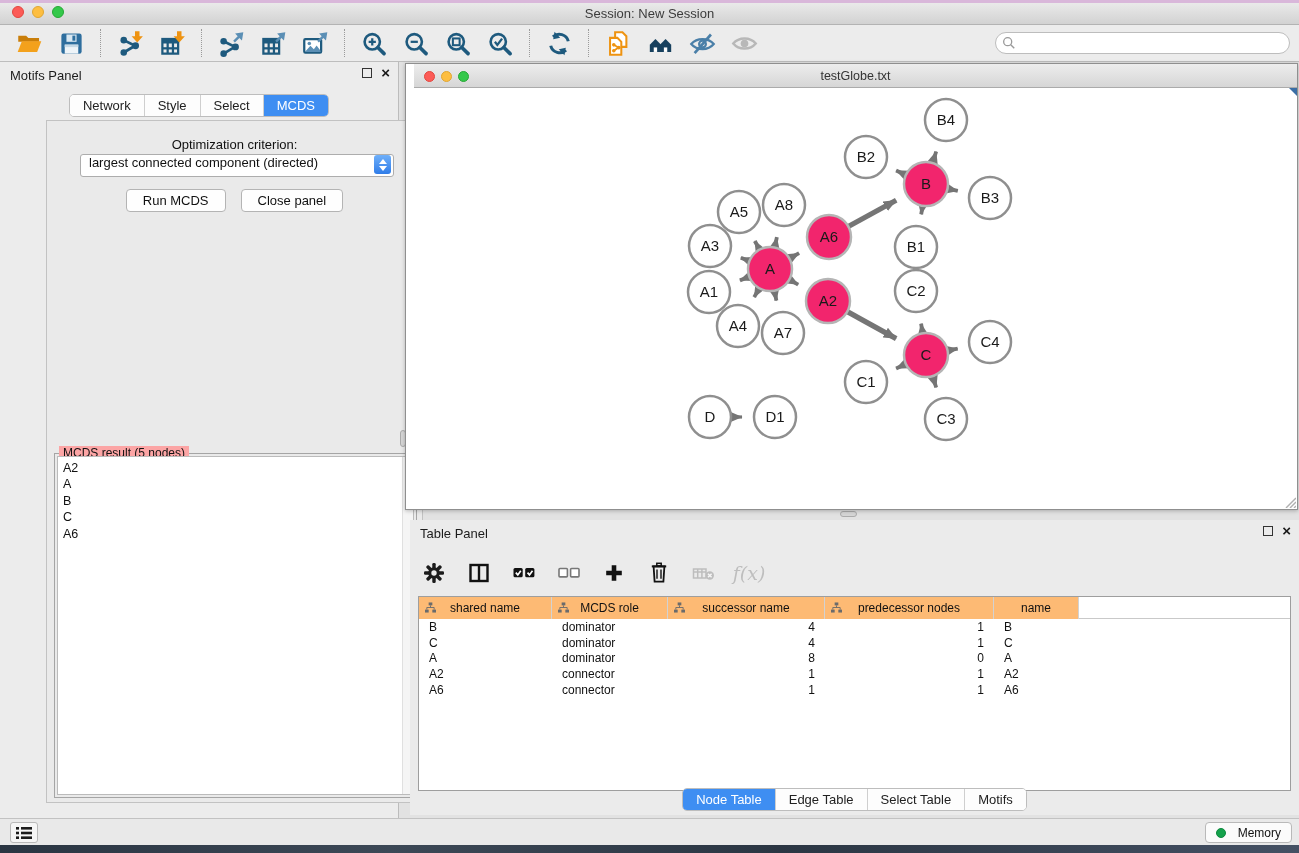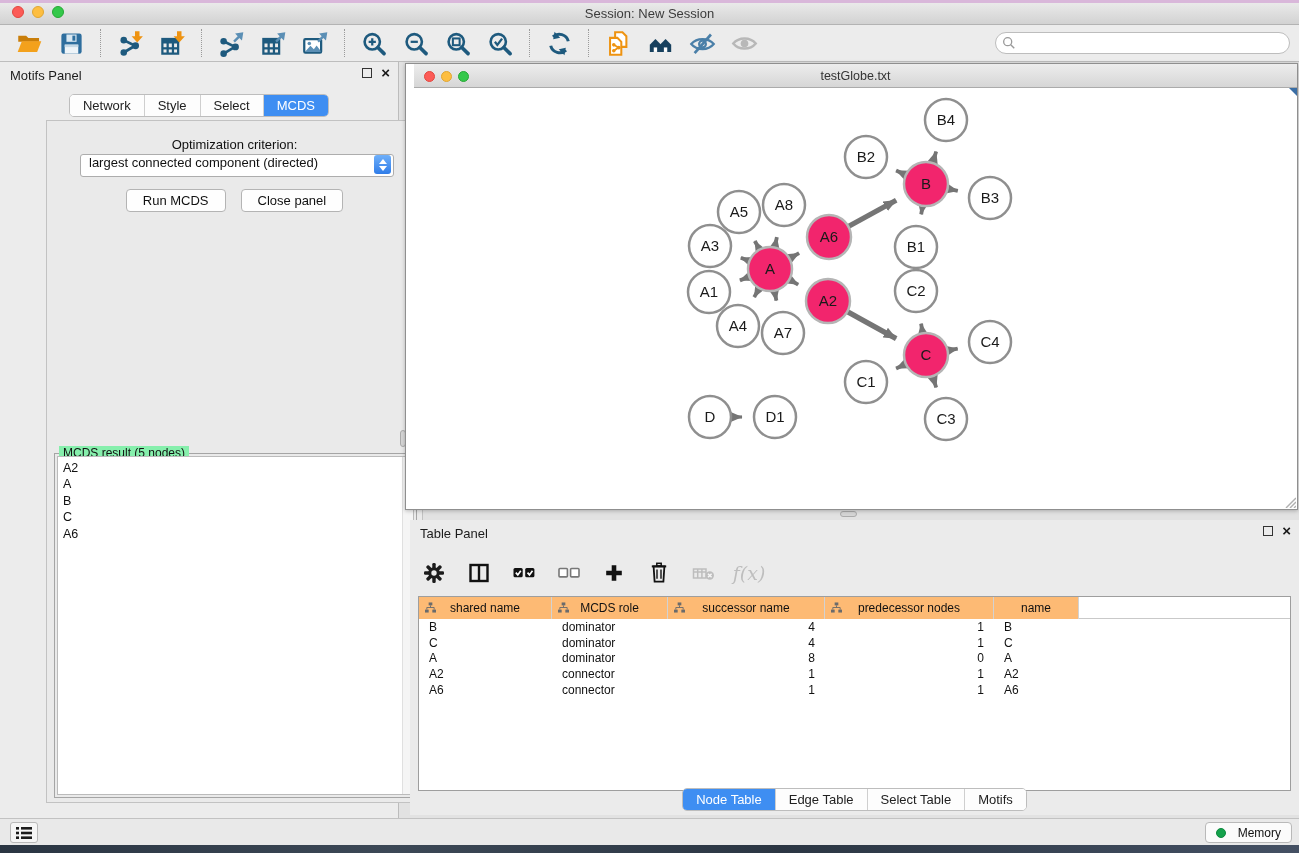--- a/index.html
+++ b/index.html
@@ -53,21 +53,21 @@
     border:1px solid #adadad; border-radius:3px; display:flex; align-items:flex-start; font-size:13px; color:#111; padding-left:8px; }
   #cp-select .spinner { margin-left:auto; margin-right:2px; width:17px; height:19px; border-radius:3px;
     background:linear-gradient(#6fb0fa,#2f7ce8); display:flex; flex-direction:column; align-items:center; justify-content:center; gap:2px; }
   .arr-up { width:0; height:0; border-left:4px solid transparent; border-right:4px solid transparent; border-bottom:5px solid #fff; }
   .arr-dn { width:0; height:0; border-left:4px solid transparent; border-right:4px solid transparent; border-top:5px solid #fff; }
   #cp-buttons { position:absolute; left:0; right:0; top:68px; display:flex; justify-content:center; gap:15px; }
   .btn { background:#fefefe; border:1px solid #b4b4b4; border-radius:4px; font-size:13px; color:#111;
     padding:3px 16px; cursor:default; }
   #result-fieldset { position:absolute; left:7px; top:332px; width:363px; height:345px;
     border:1px solid #a5a5a5; }
-  #result-legend { position:absolute; left:4px; top:-8px; background:#86efac; padding:0 4px; font-size:12px; color:#111; }
+  #result-legend { position:absolute; left:4px; top:-8px; background:#fca5a5; padding:0 4px; font-size:12px; color:#111; }
   #result-list { position:absolute; left:2px; top:2px; right:2px; bottom:2px; background:#fff;
     border:1px solid #bbb; font-size:12.5px; color:#111; padding:3px 0 0 5px; }
   #result-scroll { position:absolute; right:0; top:0; bottom:0; width:11px; background:#f5f5f5; border-left:1px solid #e0e0e0; }
   .result-item { line-height:16.4px; }
 
   
   #network-window { position:absolute; left:405px; top:63px; width:893px; height:447px;
     border:1px solid #8f8f8f; background:#fff; box-shadow:0 1px 4px rgba(0,0,0,.25); }
   #nw-titlebar { position:absolute; left:8px; top:0; right:0; height:24px;
     background:linear-gradient(#ededed,#d6d6d6); border-bottom:1px solid #ababab; }

